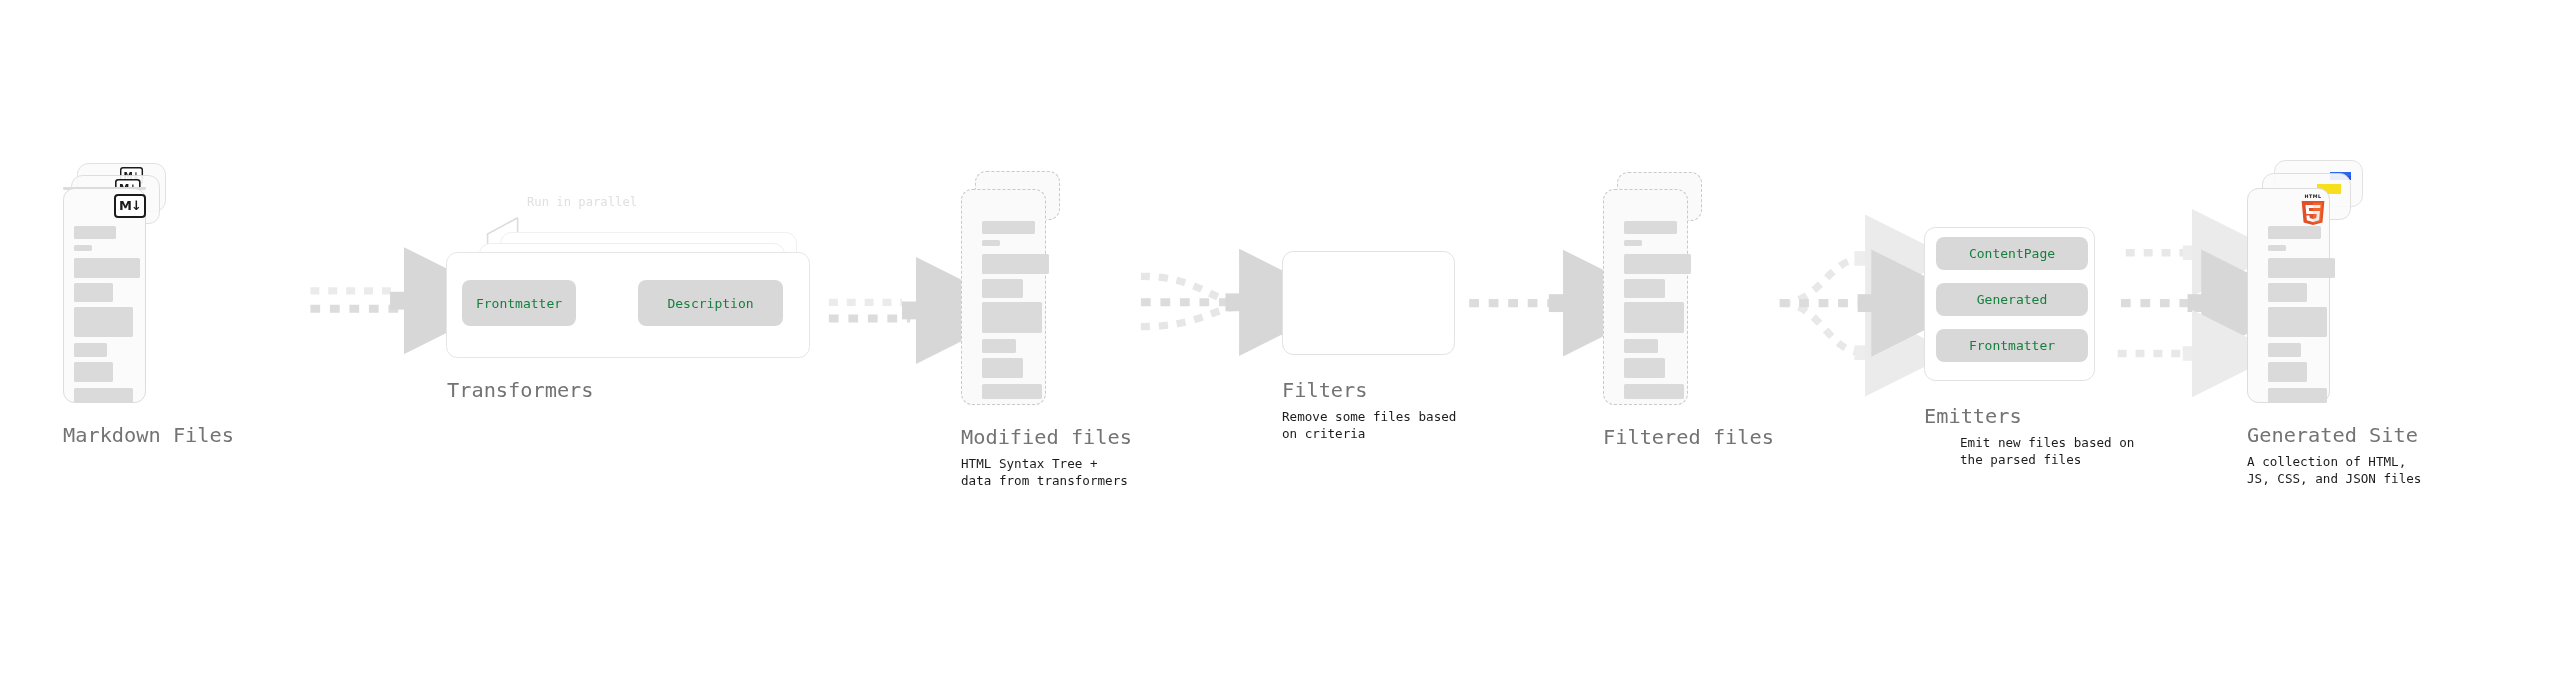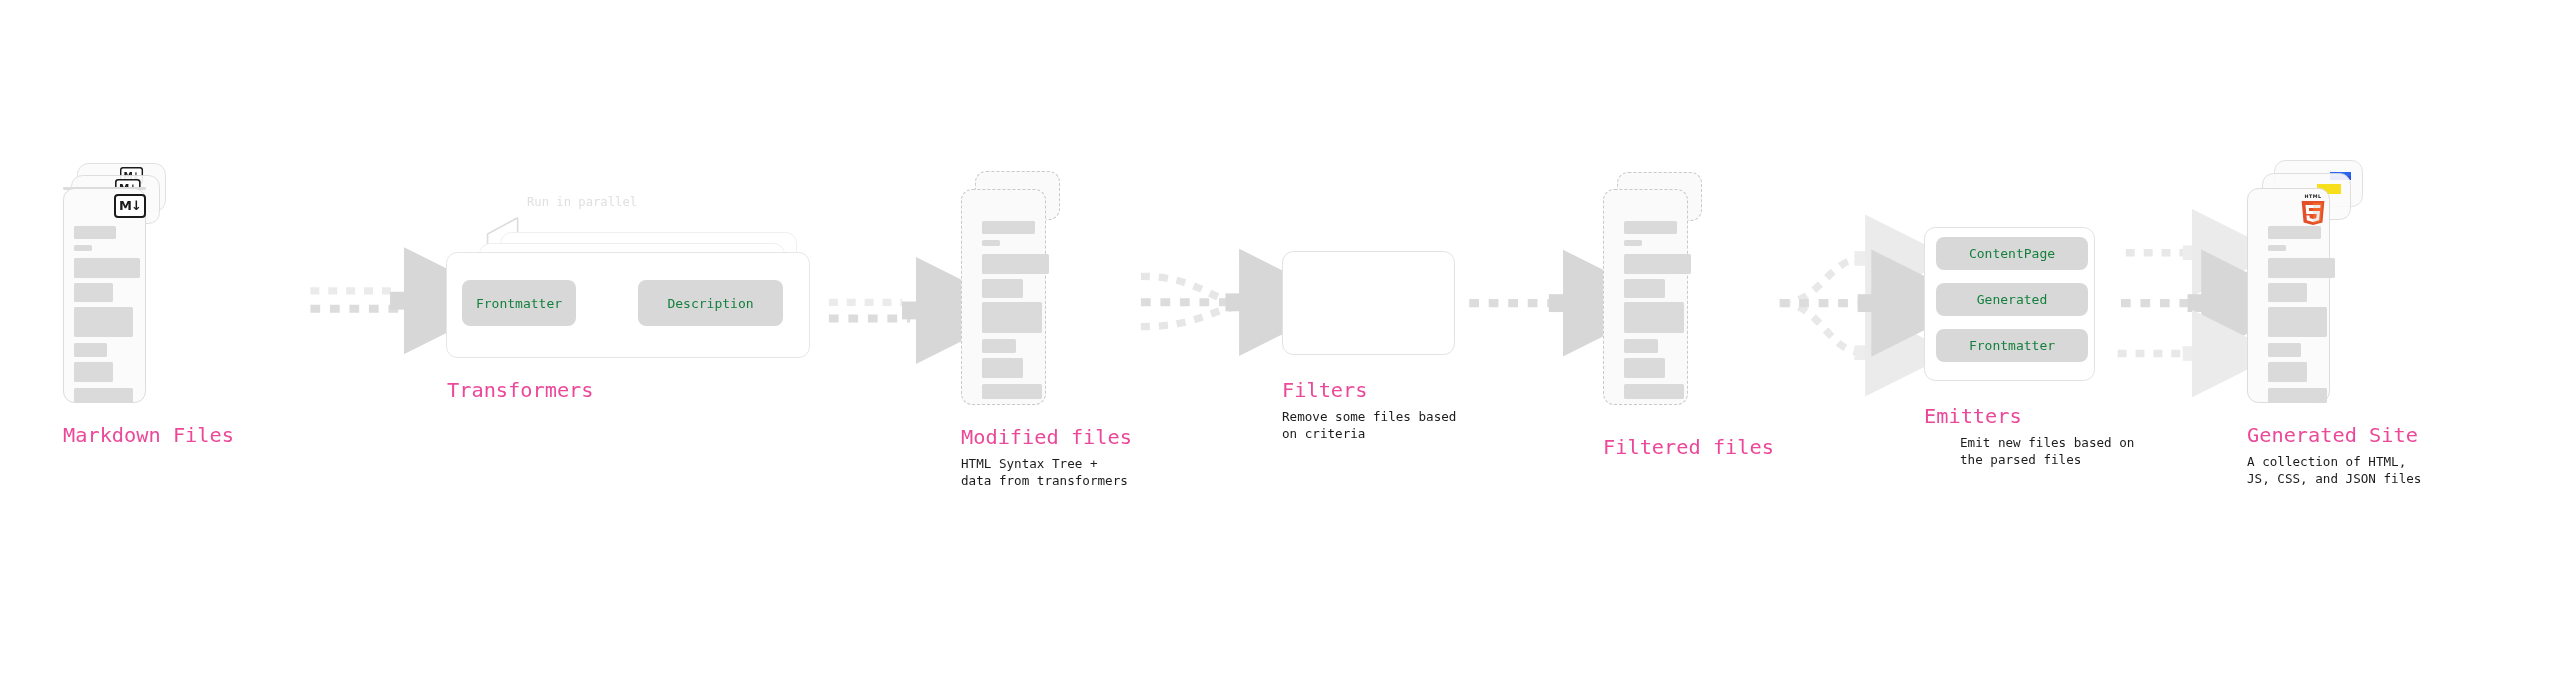--- a/index.html
+++ b/index.html
@@ -68,21 +68,21 @@
   .css-badge { position: absolute; width: 21px; height: 8.1px; background: #264de4; }
   .css-badge::after{
     content:"";position:absolute;left:0;right:0;top:0;height:4.1px;background:#2965f1;
   }
 
   
   .title {
     position: absolute;
     font-family: "DejaVu Sans Mono", "Liberation Mono", monospace;
     font-size: 20.3px;
-    color: #ec4899;
+    color: #737373;
     white-space: nowrap;
     letter-spacing: 0px;
   }
   .subtitle {
     position: absolute;
     font-family: "DejaVu Sans Mono", "Liberation Mono", monospace;
     font-size: 12.6px;
     line-height: 1.32;
     color: #1c1c1c;
     white-space: pre;
@@ -281,21 +281,21 @@
   <div class="doc-card dashed" style="left:1603px;top:189px;width:85px;height:216px;"></div>
   <div class="skel" style="left:1624px;top:221px;width:53px;height:13px;"></div>
   <div class="skel" style="left:1624px;top:240px;width:18px;height:5.7px;"></div>
   <div class="skel" style="left:1624px;top:254px;width:67px;height:20.3px;"></div>
   <div class="skel" style="left:1624px;top:279px;width:41px;height:18.7px;"></div>
   <div class="skel" style="left:1624px;top:302px;width:60px;height:31px;"></div>
   <div class="skel" style="left:1624px;top:339px;width:34px;height:14px;"></div>
   <div class="skel" style="left:1624px;top:358px;width:41px;height:19.5px;"></div>
   <div class="skel" style="left:1624px;top:384px;width:60px;height:14.6px;"></div>
 
-  <div class="title" style="left:1603px;top:435px;text-align:right;">Filtered files</div>
+  <div class="title" style="left:1603px;top:425px;text-align:right;">Filtered files</div>
 
   <div class="group-box" style="left:1924px;top:227px;width:171px;height:154px;border-color:#e2e2e2;"></div>
   <div class="pill" style="left:1936px;top:237px;width:152px;height:33px;">ContentPage</div>
   <div class="pill" style="left:1936px;top:283px;width:152px;height:33px;">Generated</div>
   <div class="pill" style="left:1936px;top:329px;width:152px;height:33px;">Frontmatter</div>
 
   <div class="title" style="left:1924px;top:404px;">Emitters</div>
   <div class="subtitle" style="left:1924px;top:435px;margin-left:36px;">Emit new files based on
 the parsed files</div>
 

